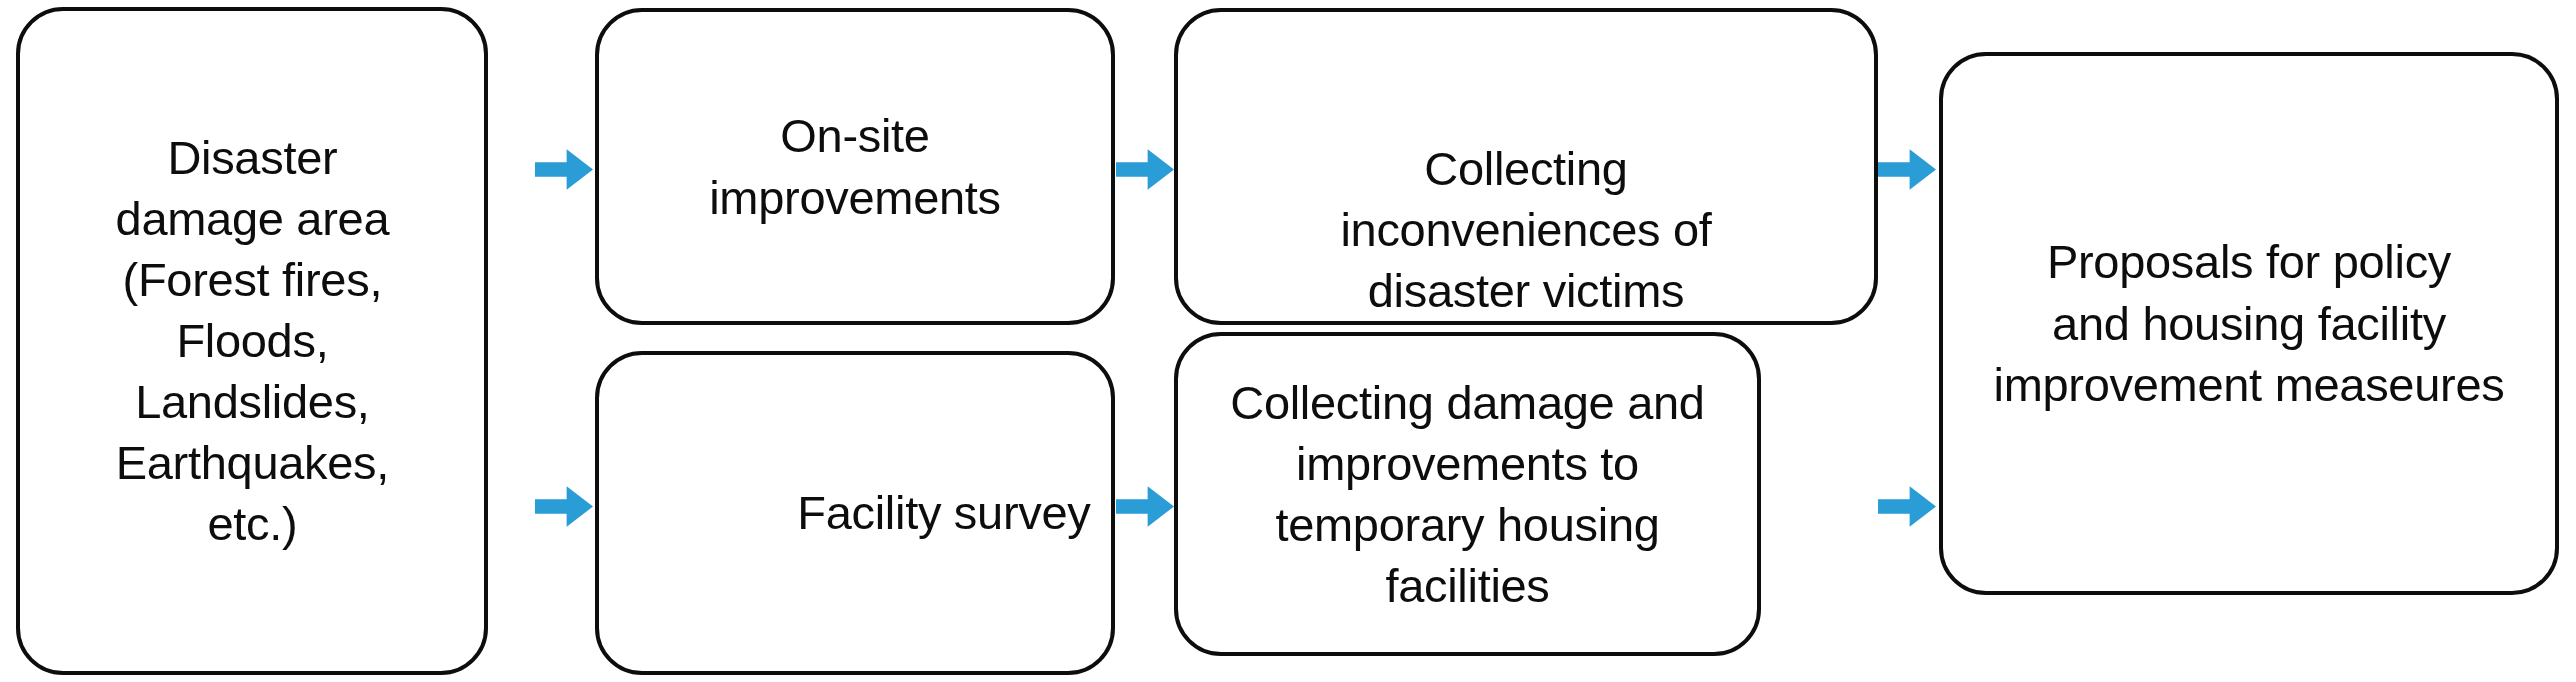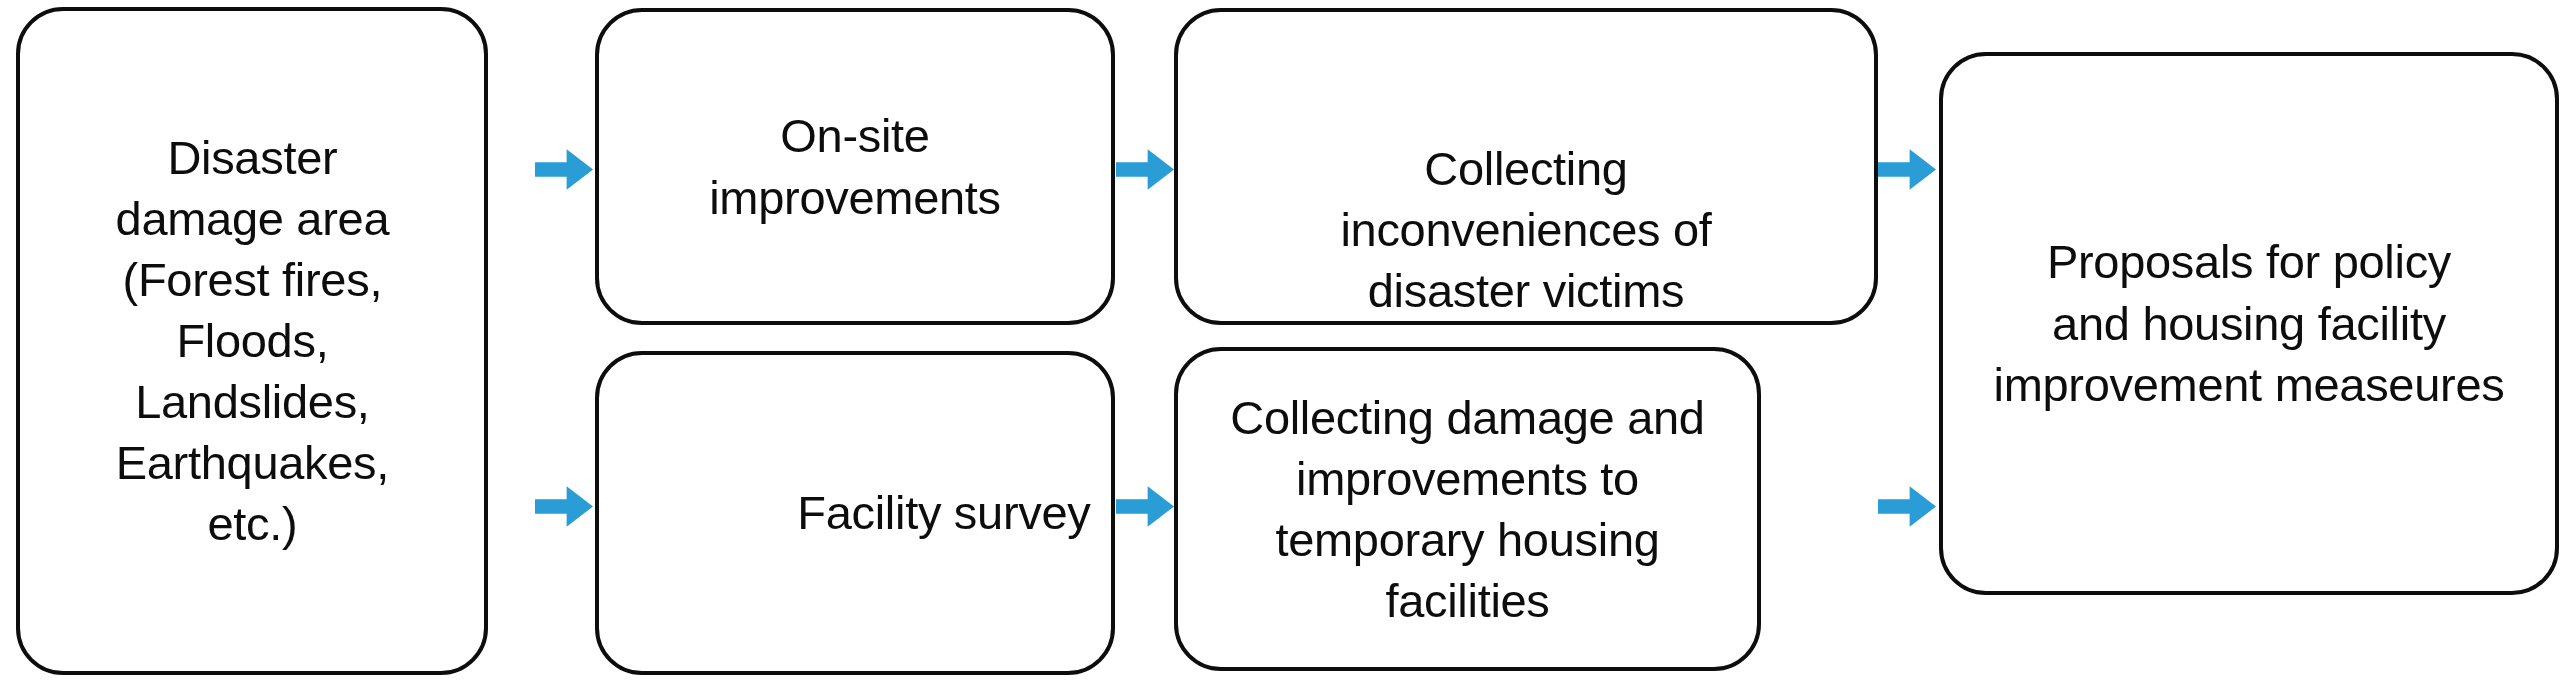--- a/index.html
+++ b/index.html
@@ -43,21 +43,21 @@
     font-weight: 400;
     letter-spacing: -0.3px;
     white-space: pre-line;
   }
 
   
   #box-disaster-area   { left: 16.4px;   top: 6.6px;  width: 472px;  height: 668px; }
   #box-onsite          { left: 595px;  top: 8px;  width: 520px;  height: 317px;  }
   #box-inconveniences  { left: 1174px; top: 8px;  width: 704px; height: 317px; align-items: flex-end;  }
   #box-facility-survey { left: 595px;  top: 351px; width: 520px;  height: 324px;  }
-  #box-damage-improve  { left: 1174px; top: 347px; width: 587px; height: 324px;  }
+  #box-damage-improve  { left: 1174px; top: 332px; width: 587px; height: 324px;  }
   #box-proposals       { left: 1939px; top: 6.6px;  width: 620px;  height: 543px; margin-top: 45px; }
 
   
   .flow-arrow {
     position: absolute;
     width: 58px;
     height: 43px;
     overflow: visible;
   }
   .flow-arrow svg { display: block; width: 100%; height: 100%; }

